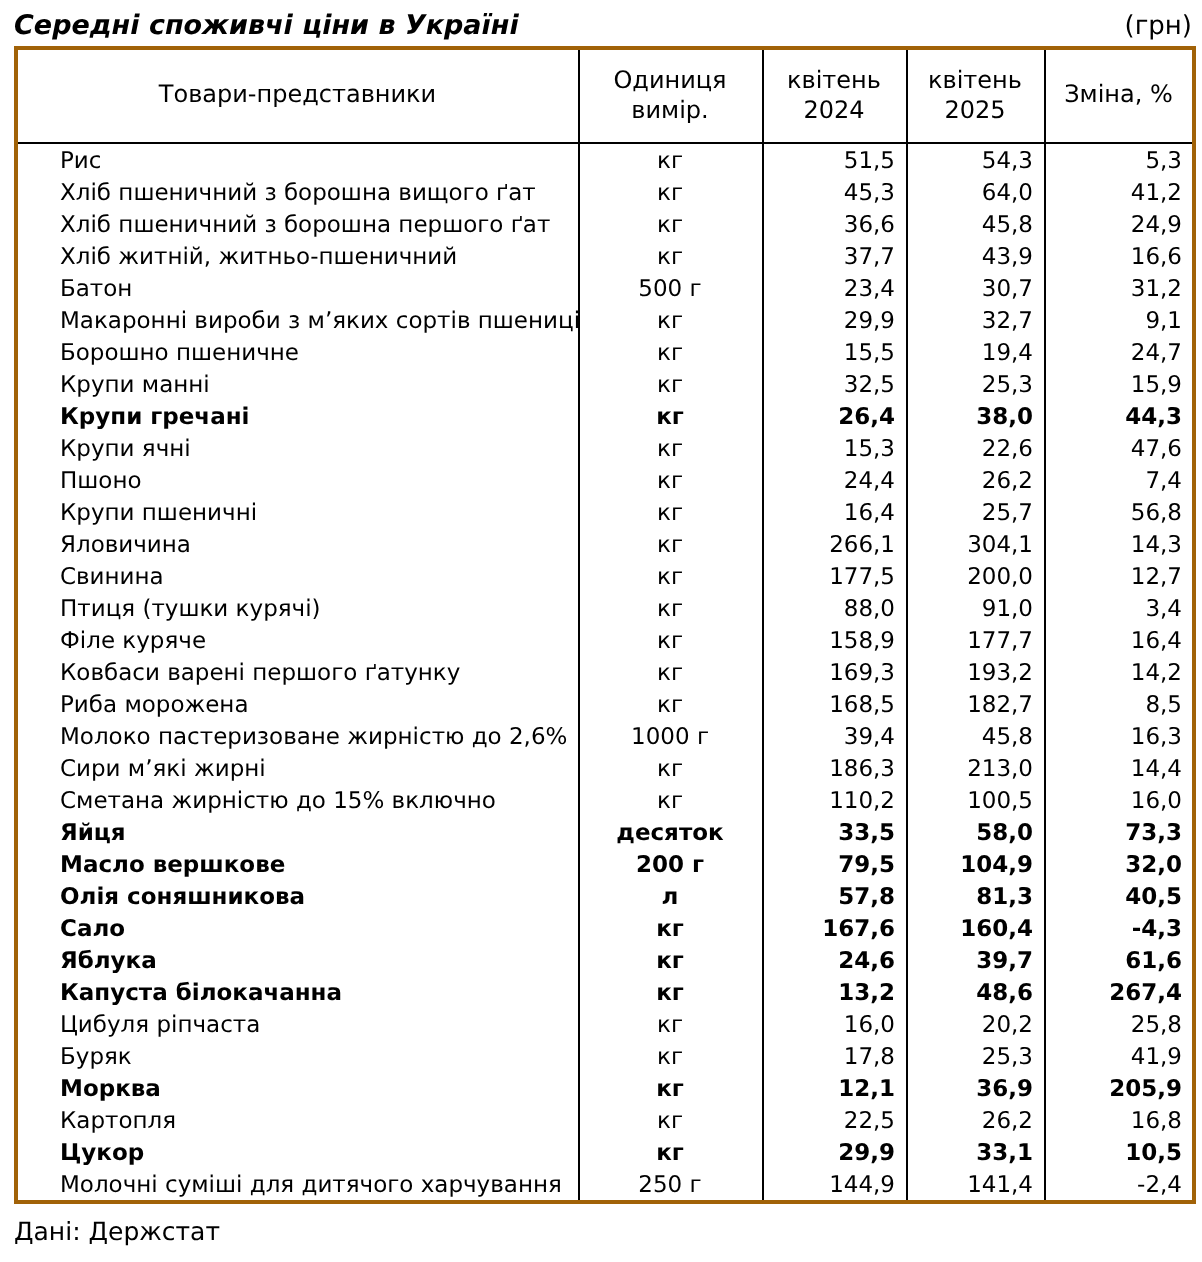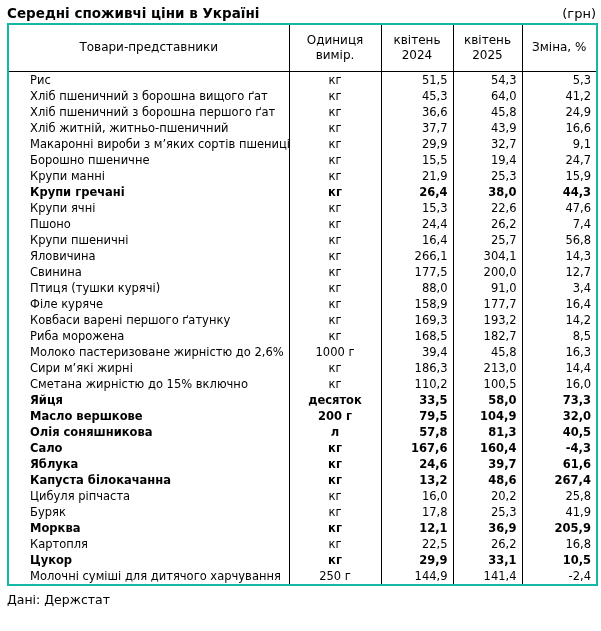--- a/index.html
+++ b/index.html
@@ -17,31 +17,32 @@
     display: flex;
     justify-content: space-between;
     align-items: flex-end;
     height: 21px;
   }
   .title {
     font-weight: bold;
     font-size: 13.5px;
     line-height: 19px;
     white-space: nowrap;
+    font-style: italic;
   }
   .grn {
     font-size: 13px;
     line-height: 19px;
     white-space: nowrap;
   }
   table.prices {
     border-collapse: collapse;
     table-layout: fixed;
     width: 589px;
-    border: 2px solid #14b8a6;
+    border: 2px solid #a16207;
   }
   col.c1 { width: 281px; }
   col.c2 { width: 92px; }
   col.c3 { width: 72px; }
   col.c4 { width: 69px; }
   col.c5 { width: 75px; }
   th {
     font-weight: normal;
     font-size: 12px;
     line-height: 15px;
@@ -127,37 +128,44 @@
           <td class="num">24,9</td>
         </tr>
         <tr>
           <td class="product">Хліб житній, житньо-пшеничний</td>
           <td class="unit">кг</td>
           <td class="num">37,7</td>
           <td class="num">43,9</td>
           <td class="num">16,6</td>
         </tr>
         <tr>
+          <td class="product">Батон</td>
+          <td class="unit">500 г</td>
+          <td class="num">23,4</td>
+          <td class="num">30,7</td>
+          <td class="num">31,2</td>
+        </tr>
+        <tr>
           <td class="product">Макаронні вироби з м’яких сортів пшениці</td>
           <td class="unit">кг</td>
           <td class="num">29,9</td>
           <td class="num">32,7</td>
           <td class="num">9,1</td>
         </tr>
         <tr>
           <td class="product">Борошно пшеничне</td>
           <td class="unit">кг</td>
           <td class="num">15,5</td>
           <td class="num">19,4</td>
           <td class="num">24,7</td>
         </tr>
         <tr>
           <td class="product">Крупи манні</td>
           <td class="unit">кг</td>
-          <td class="num">21,9</td>
+          <td class="num">32,5</td>
           <td class="num">25,3</td>
           <td class="num">15,9</td>
         </tr>
         <tr class="bold">
           <td class="product">Крупи гречані</td>
           <td class="unit">кг</td>
           <td class="num">26,4</td>
           <td class="num">38,0</td>
           <td class="num">44,3</td>
         </tr>

